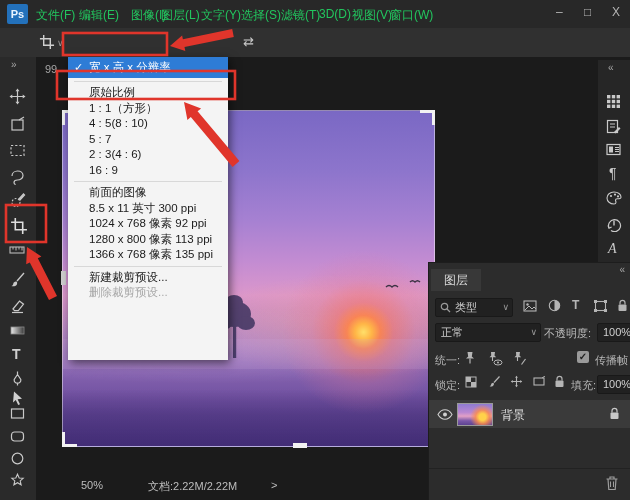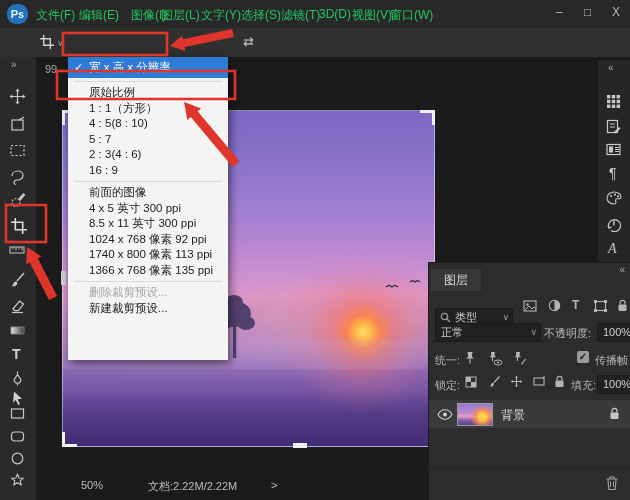--- a/index.html
+++ b/index.html
@@ -6,21 +6,21 @@
   body{width:630px;height:500px;position:relative;overflow:hidden;
        background:#1c1c1c;font-family:"Liberation Sans",sans-serif;
        -webkit-font-smoothing:antialiased;}
   .abs{position:absolute;}
   .txt{color:#d6d6d6;font-size:12px;white-space:nowrap;}
   .dim{color:#a5a5a5;}
   svg{display:block;}
 
   
   #menubar{left:0;top:0;width:630px;height:28px;background:#282828;border-bottom:1px solid #1a1a1a;}
-  .ps-logo{left:7px;top:4px;width:21px;height:20px;background:#2371bb;border-radius:9px;
+  .ps-logo{left:7px;top:4px;width:21px;height:20px;background:#2371bb;border-radius:2px;
            color:#eaf4ff;font-size:11px;font-weight:bold;text-align:center;line-height:20px;}
   .menu-item{top:7px;font-size:12px;color:#22c55e;}
   .winbtn{top:5px;color:#b5b5b5;font-size:12px;}
 
   
   #optionsbar{left:0;top:28px;width:630px;height:29px;background:#303030;border-bottom:1px solid #191919;}
   .field{background:#222;border:1px solid #171717;border-radius:2px;color:#d8d8d8;
          font-size:11px;line-height:19px;padding:0 5px;}
   .caret{color:#9a9a9a;font-size:9px;}
 
@@ -317,21 +317,21 @@
       </svg>
   </span>
   <span class="abs dock-ic" style="top:181px;left:10px;color:#c9c9c9;font-size:14px;font-family:'Liberation Serif',serif;font-style:italic">A</span>
   <div class="abs dim" style="left:12px;top:202px;font-size:10px">«</div>
 </div>
 
 <div id="layers" class="abs">
   <div class="abs dim" style="right:6px;top:1px;font-size:10px">«</div>
   <div class="abs" style="left:2px;top:6px;width:50px;height:22px;background:#383838;color:#d8d8d8;font-size:12px;text-align:center;line-height:22px">图层</div>
 
-  <div class="abs lp-field" style="left:6px;top:45px;width:66px;height:17px">
+  <div class="abs lp-field" style="left:6px;top:35px;width:66px;height:17px">
     <svg class="abs" style="left:4px;top:3px" width="11" height="11" viewBox="0 0 11 11">
         <circle cx="4.5" cy="4.5" r="3.2" stroke="#9a9a9a" stroke-width="1.2" fill="none"></circle>
         <path d="M7 7l3 3" stroke="#9a9a9a" stroke-width="1.2"></path>
       </svg>
     <span style="margin-left:14px">类型</span>
     <span class="caret" style="position:absolute;right:3px;top:0">∨</span>
   </div>
   <span class="abs" style="left:94px;top:37px">
     <svg width="14" height="12" viewBox="0 0 14 12" stroke="#b5b5b5" fill="none">
         <rect x="1" y="1" width="12" height="10" stroke-width="1.1"></rect>
@@ -463,28 +463,27 @@
   </div>
   <div class="mdiv"></div>
   <div class="mrow">原始比例</div>
   <div class="mrow">1 : 1（方形）</div>
   <div class="mrow">4 : 5(8 : 10)</div>
   <div class="mrow">5 : 7</div>
   <div class="mrow">2 : 3(4 : 6)</div>
   <div class="mrow">16 : 9</div>
   <div class="mdiv"></div>
   <div class="mrow">前面的图像</div>
-  <div class="mrow">4 x 5 英寸 300 ppi</div>
   <div class="mrow">8.5 x 11 英寸 300 ppi</div>
   <div class="mrow">1024 x 768 像素 92 ppi</div>
-  <div class="mrow">1740 x 800 像素 113 ppi</div>
+  <div class="mrow">1280 x 800 像素 113 ppi</div>
   <div class="mrow">1366 x 768 像素 135 ppi</div>
   <div class="mdiv"></div>
+  <div class="mrow">新建裁剪预设...</div>
   <div class="mrow mgray">删除裁剪预设...</div>
-  <div class="mrow">新建裁剪预设...</div>
 </div>
 
 <svg id="annot" class="abs" width="630" height="500" viewBox="0 0 630 500">
   <rect x="63" y="33" width="104" height="22" fill="none" stroke="#e0352b" stroke-width="2.6"></rect>
   <rect x="57" y="71" width="178" height="28" fill="none" stroke="#e0352b" stroke-width="2.6"></rect>
   <rect x="6" y="205" width="40" height="37" fill="none" stroke="#e0352b" stroke-width="2.6"></rect>
   <polygon points="170,46 185.3,51 184.5,47.1 233.8,36.9 232.2,29.1 182.9,39.3 182.1,35.4" fill="#e0352b"></polygon>
   <polygon points="184,102 187.4,119.9 190.8,117.1 232.6,166.9 239.4,161.1 197.6,111.3 201.1,108.4" fill="#e0352b"></polygon>
   <polygon points="27,247 26.2,264.3 29.8,262.4 49,300 57,295.9 37.8,258.3 41.4,256.5" fill="#e0352b"></polygon>
 </svg>

